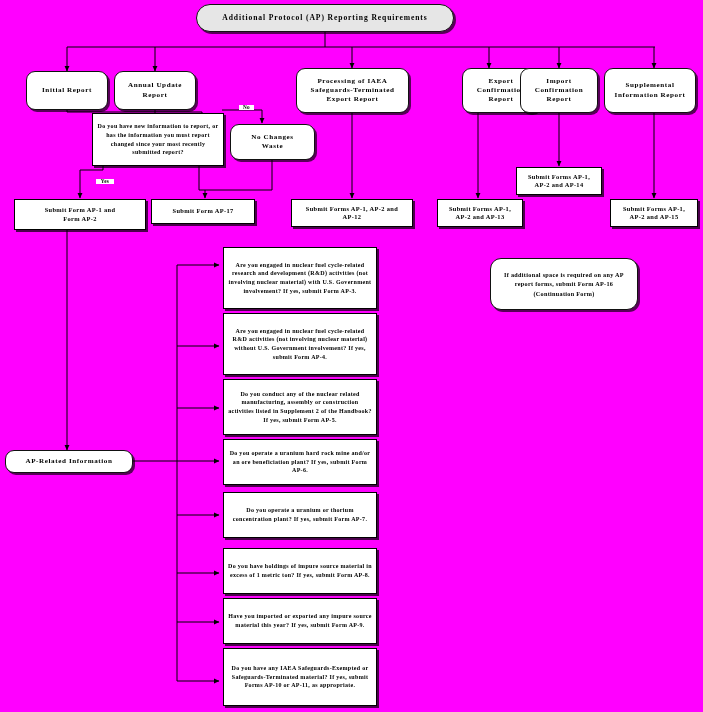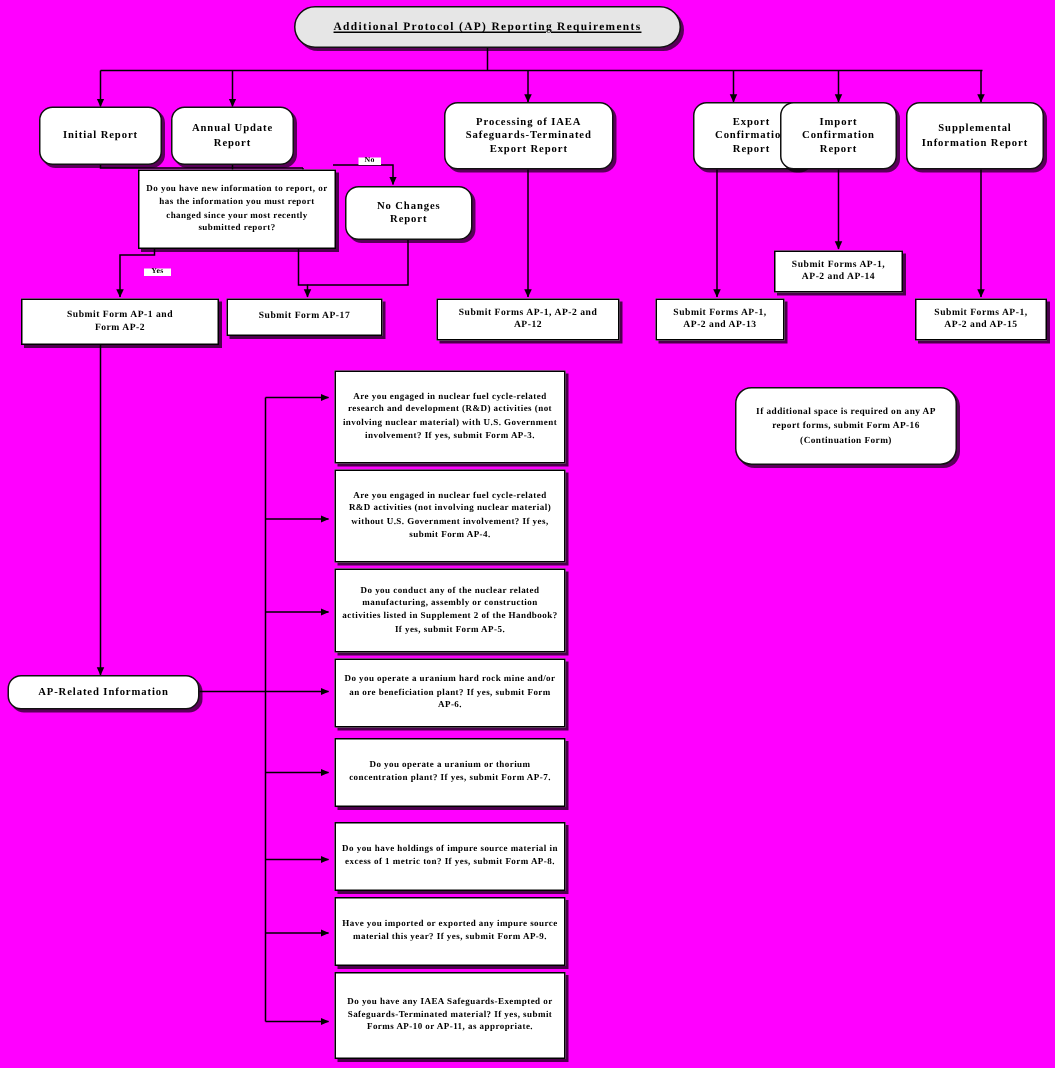--- a/index.html
+++ b/index.html
@@ -44,21 +44,20 @@
     border: 1px solid #111;
     border-radius: 9px;
     box-shadow: 2px 2px 0px rgba(0,0,0,0.65);
     font-size: 7.1px;
   }
   .title-node {
     border-radius: 16px;
     background: #e6e6e6;
     font-size: 7.6px;
     letter-spacing: 0.9px;
-    text-decoration: underline;
   }
   .rect {
     border: 1px solid #000;
     box-shadow: 2px 2px 0px rgba(0,0,0,0.7);
     font-size: 6.4px;
     letter-spacing: 0.35px;
   }
   .qbox {
     border: 1px solid #000;
     box-shadow: 2px 2px 0px rgba(0,0,0,0.7);
@@ -199,21 +198,21 @@
   <div class="edge-label" style="left:239px; top:105px; width:13px;">
     <span>No</span>
   </div>
 
   <div class="edge-label" style="left:96px; top:179px; width:16px;">
     <span>Yes</span>
   </div>
 
   <div class="node rounded" style="left:230px; top:124px; width:85px; height:36px;">
     <span class="inner">No Changes
-Report</span>
+Waste</span>
   </div>
 
   <div class="node rect" style="left:14px; top:199px; width:132px; height:31px;">
     <span class="inner">Submit Form AP-1 and
 Form AP-2</span>
   </div>
 
   <div class="node rect" style="left:151px; top:199px; width:104px; height:25px;">
     <span class="inner">Submit Form AP-17</span>
   </div>

